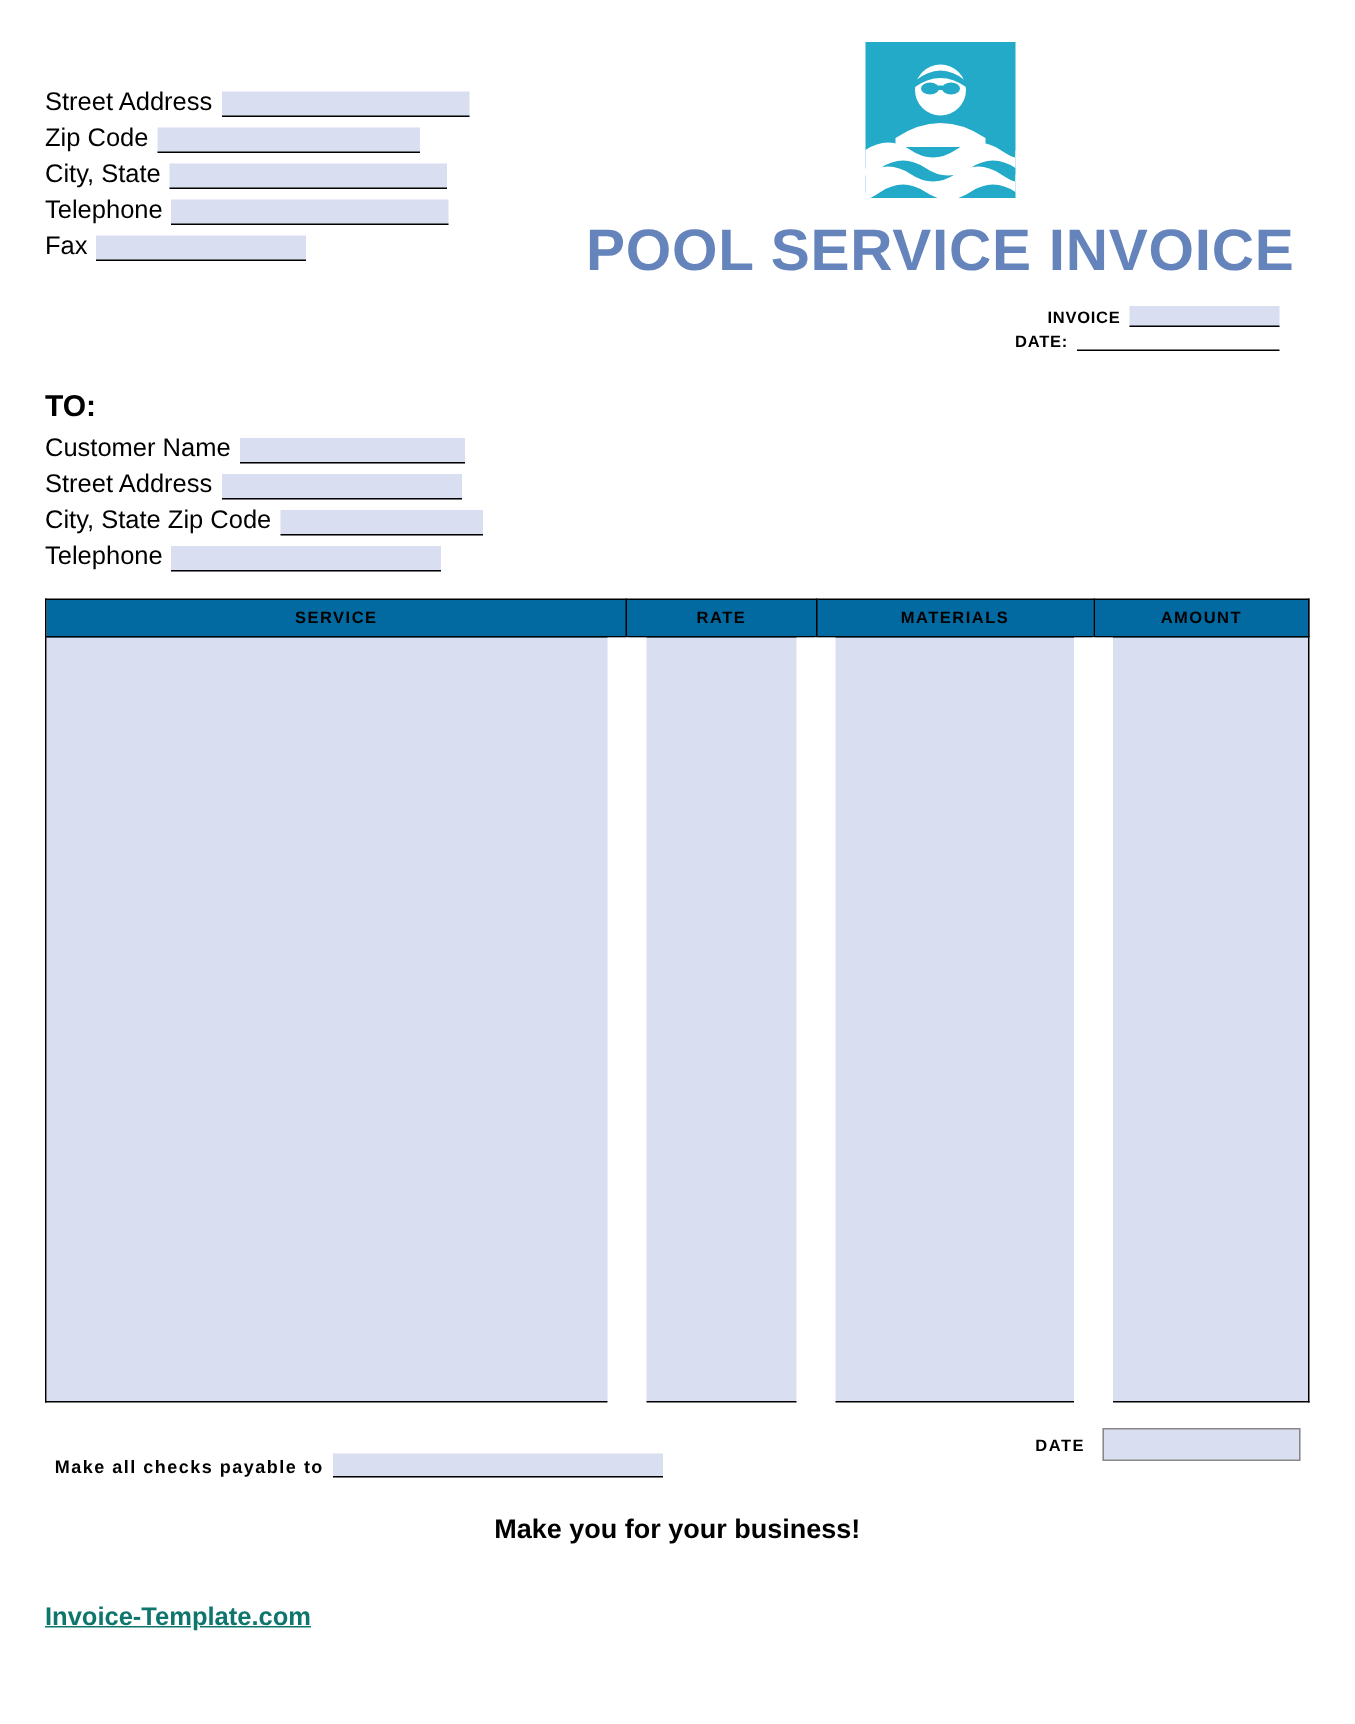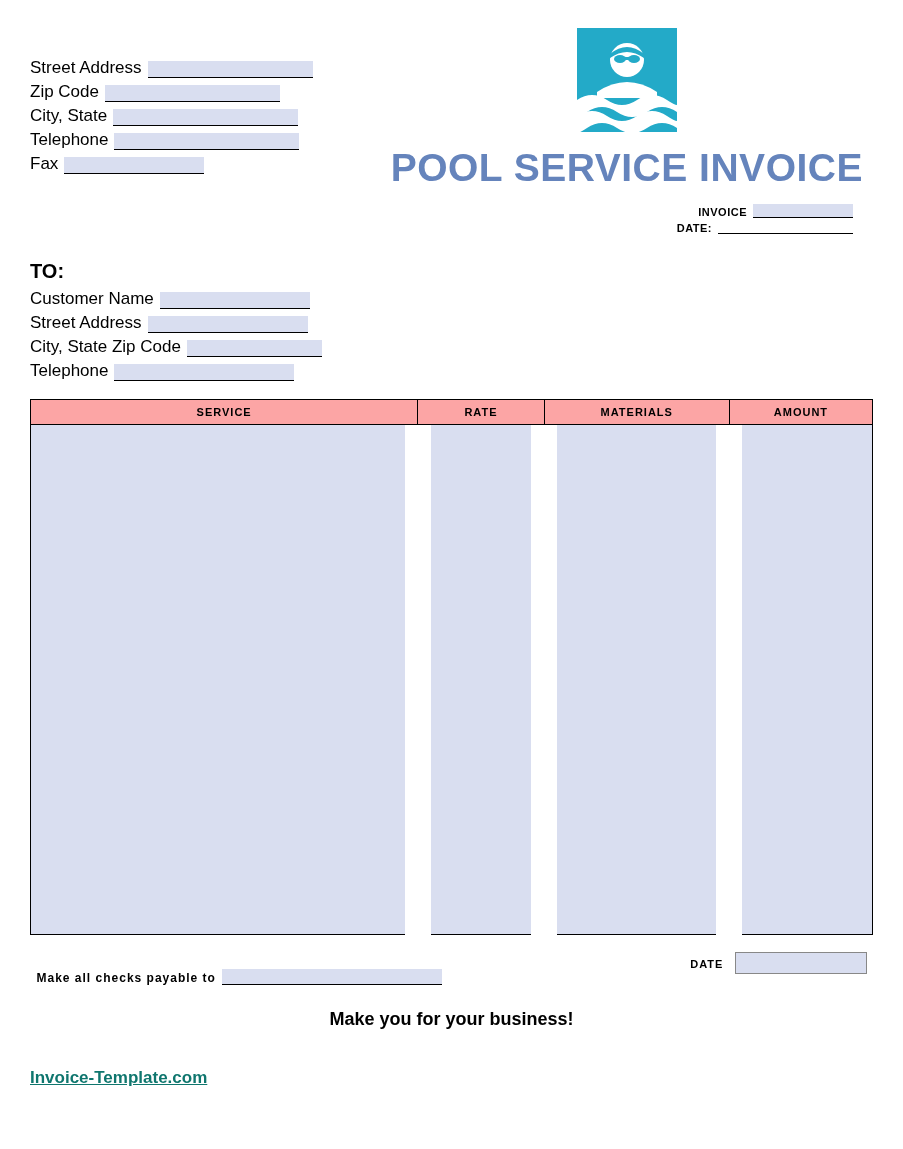--- a/index.html
+++ b/index.html
@@ -70,21 +70,21 @@
     width: 100%;
     margin-top: 18px;
     table-layout: fixed;
   }
   table.items th {
     border: 1.5px solid #000;
     font-size: 11px;
     letter-spacing: 1px;
     font-weight: bold;
     padding: 6px 4px;
-    background: #fca5a5;
+    background: #0369a1;
   }
   col.c1 { width: 46%; }
   col.c2 { width: 15%; }
   col.c3 { width: 22%; }
   col.c4 { width: 17%; }
   td.body-cell {
     border-left: 1.5px solid #000;
     border-right: 1.5px solid #000;
     border-bottom: 1.5px solid #000;
     background: #d9def0;

